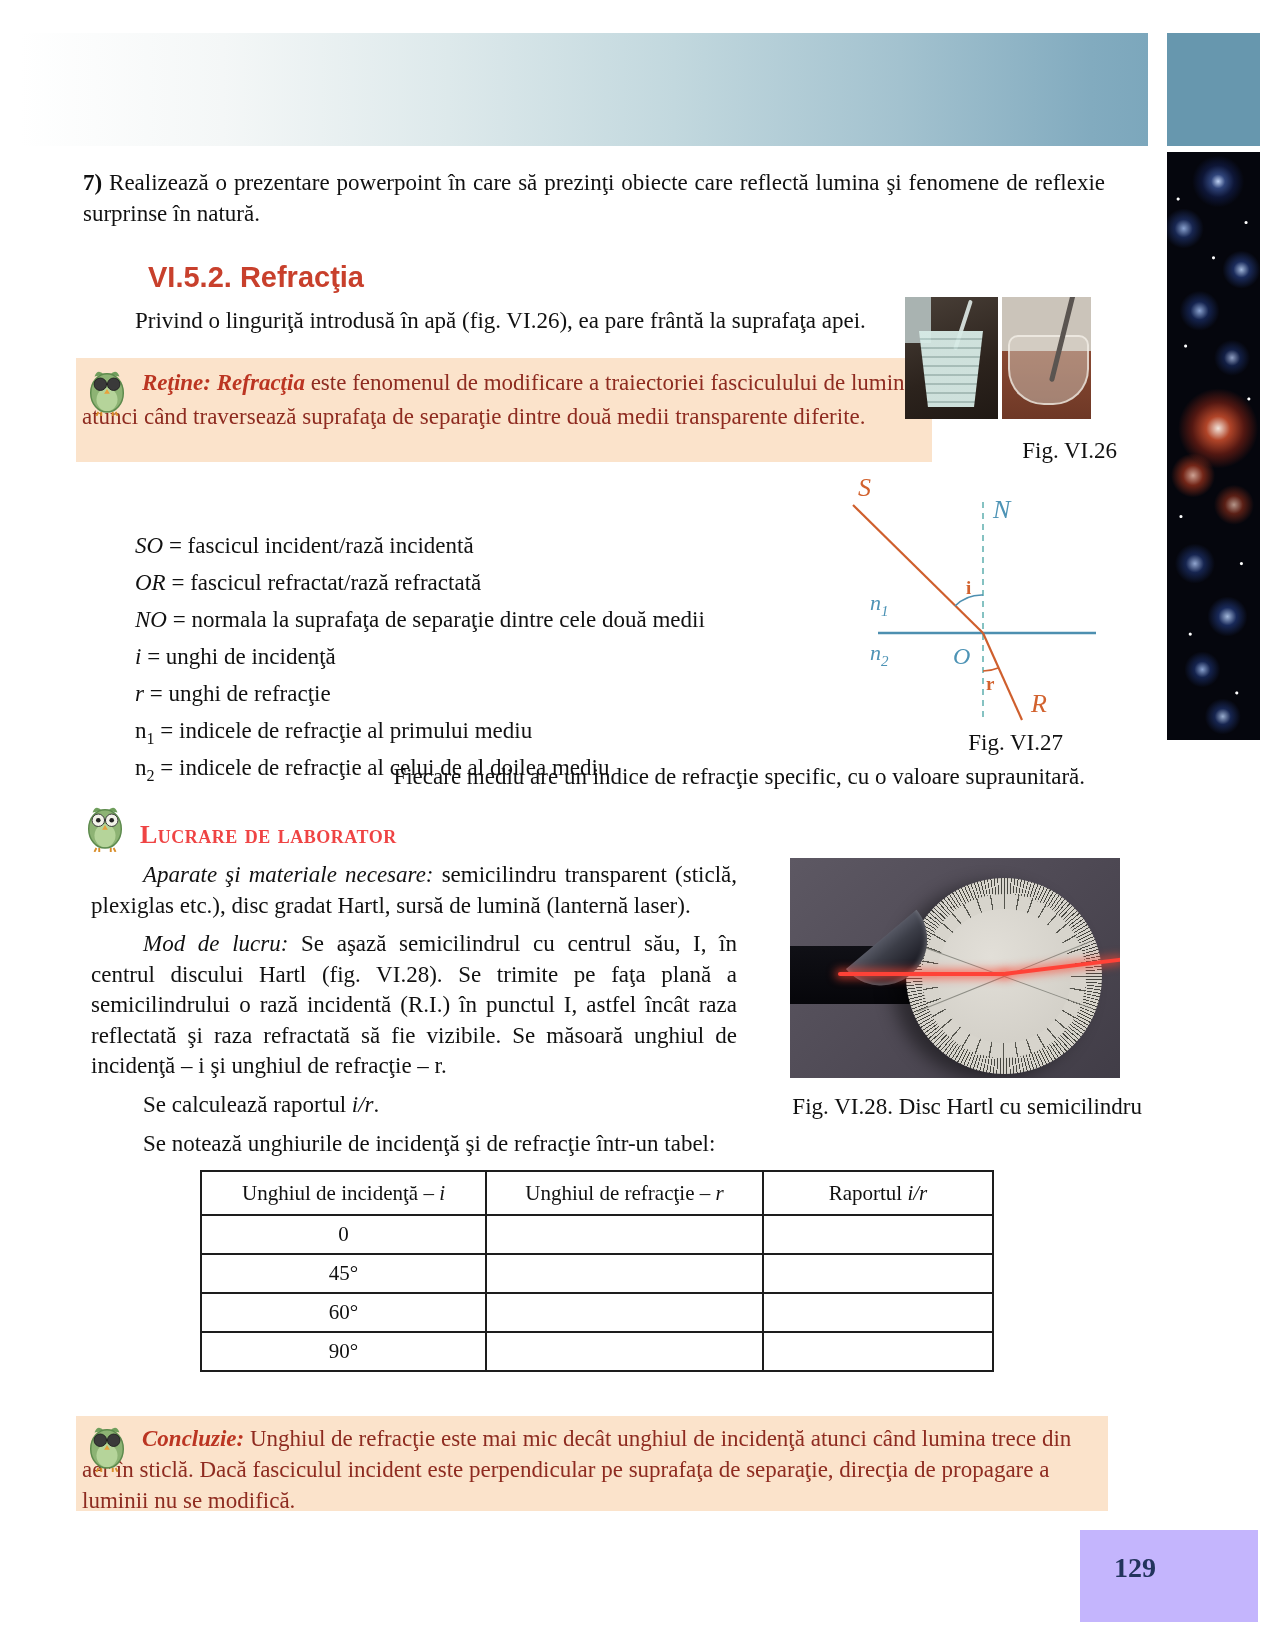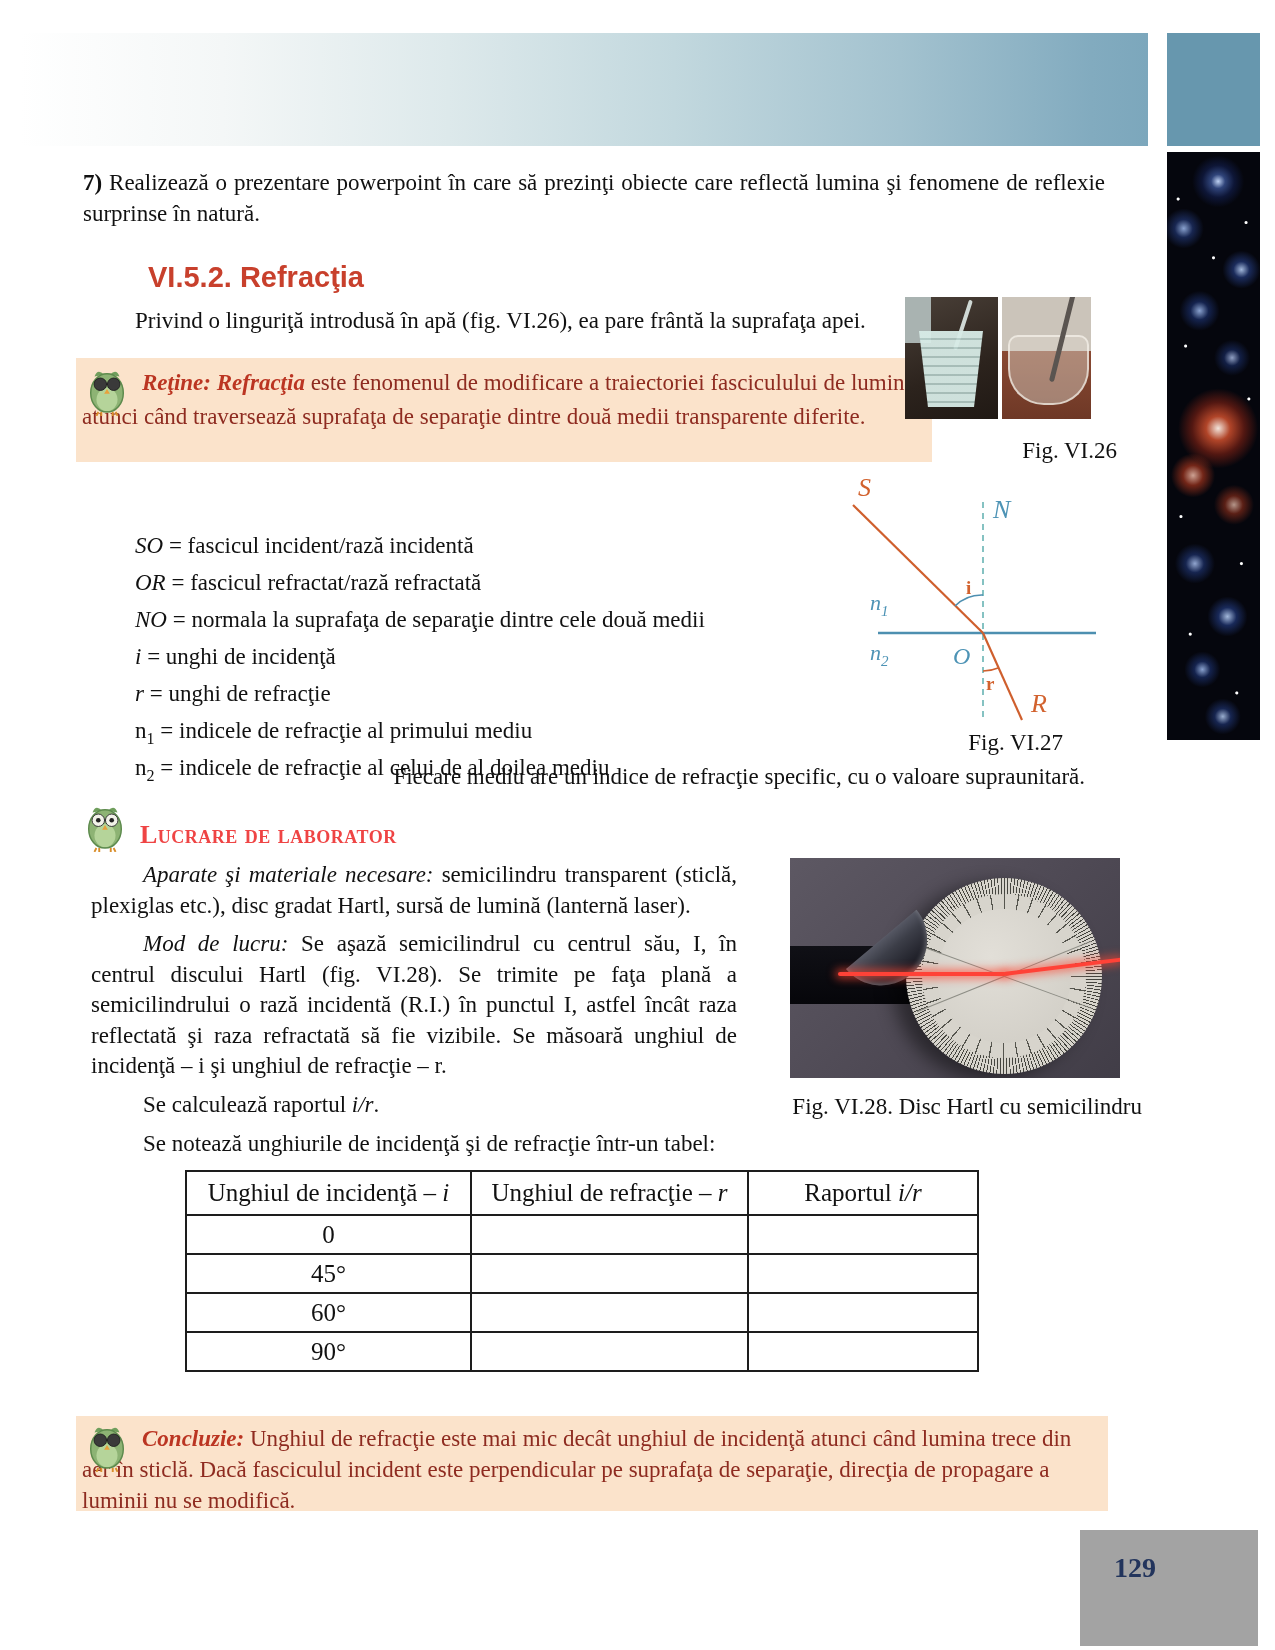--- a/index.html
+++ b/index.html
@@ -106,29 +106,29 @@
   .disc-line{position:absolute;left:2%;top:50%;width:96%;height:1px;background:#8e8e86;}
   .semicyl{position:absolute;left:60px;top:76px;width:92px;height:46px;border-radius:92px 92px 0 0;
            background:linear-gradient(#15151d,#3c3e48 70%,#565864);transform:rotate(140deg);
            box-shadow:inset 0 3px 4px rgba(255,255,255,.25);}
   .beam1{position:absolute;left:48px;top:114px;width:168px;height:4px;background:#ff4237;border-radius:2px;
          box-shadow:0 0 8px 3px rgba(255,70,50,.65);}
   .beam2{position:absolute;left:214px;top:114px;width:118px;height:4px;background:#ff4237;border-radius:2px;
          box-shadow:0 0 8px 3px rgba(255,70,50,.6);transform:rotate(-7deg);transform-origin:0 50%;}
 
   
-  .tbl{position:absolute;left:185px;top:1170px;width:792px;border-collapse:collapse;table-layout:fixed;
-       font-size:25px;}
+  .tbl{position:absolute;left:200px;top:1170px;width:792px;border-collapse:collapse;table-layout:fixed;
+       font-size:21px;}
   .tbl td,.tbl th{border:2px solid #1d1d1d;font-weight:normal;text-align:center;padding:0;}
   .tbl th{height:42px;}
   .tbl td{height:37px;}
   .col1{width:285px;}.col2{width:277px;}.col3{width:230px;}
 
   
-  .pagenum-block{position:absolute;left:1080px;top:1530px;width:178px;height:116px;background:#a3a3a3;}
+  .pagenum-block{position:absolute;left:1080px;top:1530px;width:178px;height:92px;background:#c4b5fd;}
   .pagenum{position:absolute;left:34px;top:22px;font-weight:bold;font-size:28px;color:#22345c;}
 </style>
 </head>
 <body>
 
 <div class="page">
 
   <div class="band"></div>
   <div class="band-dark"></div>
 

